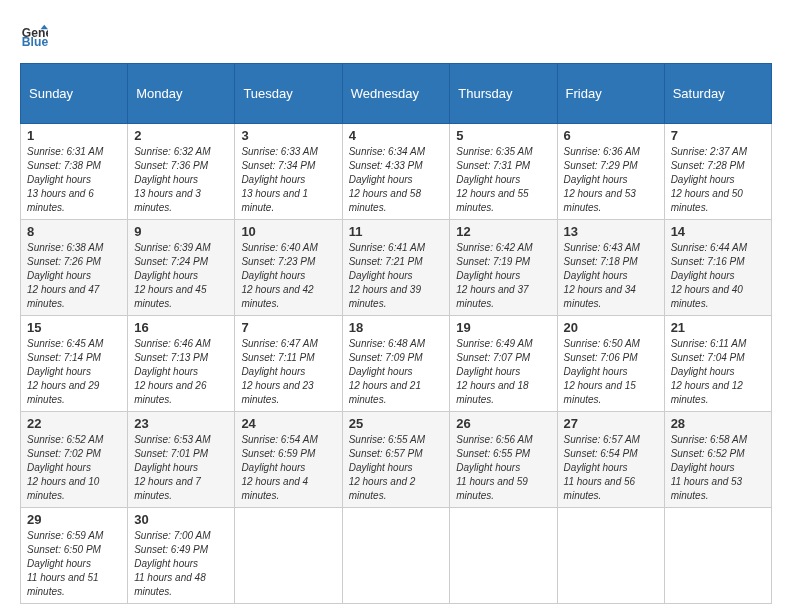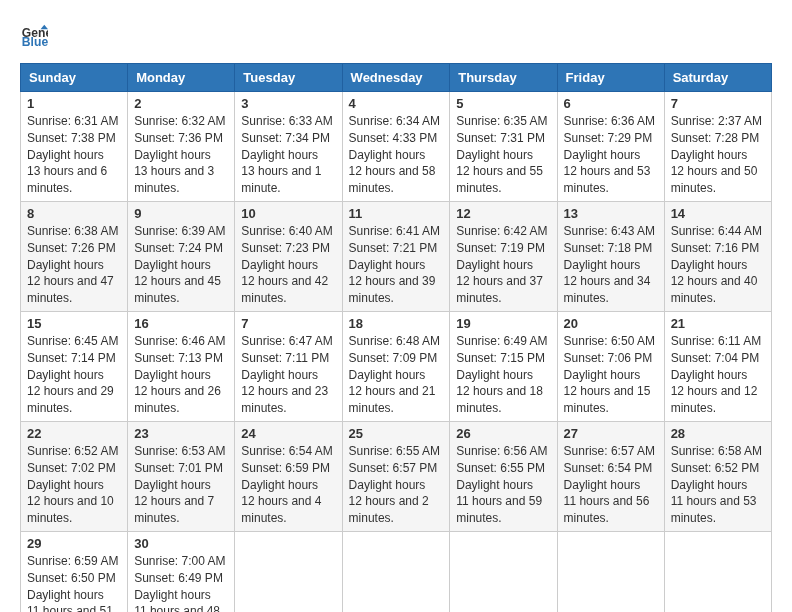--- a/index.html
+++ b/index.html
@@ -46,22 +46,22 @@
     }
     .calendar {
       width: 100%;
       border-collapse: collapse;
       border: 1px solid #ccc;
     }
     .calendar th {
       background-color: #2e75b6;
       color: #fff;
       font-size: 13px;
-      font-weight: bold;
-      padding: 6px 8px;
+      font-weight: normal;
+      padding: 22px 8px;
       text-align: left;
       border: 1px solid #2060a0;
     }
     .calendar td {
       vertical-align: top;
       border: 1px solid #ccc;
       padding: 4px 6px;
       width: 108px;
       min-height: 80px;
       font-size: 10px;
@@ -71,22 +71,23 @@
     .calendar tr:nth-child(even) td {
       background-color: #f5f5f5;
     }
     .day-number {
       font-size: 13px;
       font-weight: bold;
       display: block;
       margin-bottom: 2px;
     }
     .day-info {
-      font-size: 12px;
+      font-size: 10px;
       line-height: 1.4;
+      font-style: italic;
     }
     .empty-cell {
       background: #fff !important;
     }
   </style>
 </head>
 <body>
 
 <div class="header-section">
   <div class="logo">
@@ -283,21 +284,21 @@
           <span>Sunrise: 6:48 AM</span><br>
           <span>Sunset: 7:09 PM</span><br>
           <span>Daylight hours</span><br>
           <span>12 hours and 21 minutes.</span>
         </div>
       </td>
         <td>
         <span class="day-number">19</span>
         <div class="day-info">
           <span>Sunrise: 6:49 AM</span><br>
-          <span>Sunset: 7:15 PM</span><br>
+          <span>Sunset: 7:07 PM</span><br>
           <span>Daylight hours</span><br>
           <span>12 hours and 18 minutes.</span>
         </div>
       </td>
         <td>
         <span class="day-number">20</span>
         <div class="day-info">
           <span>Sunrise: 6:50 AM</span><br>
           <span>Sunset: 7:06 PM</span><br>
           <span>Daylight hours</span><br>

